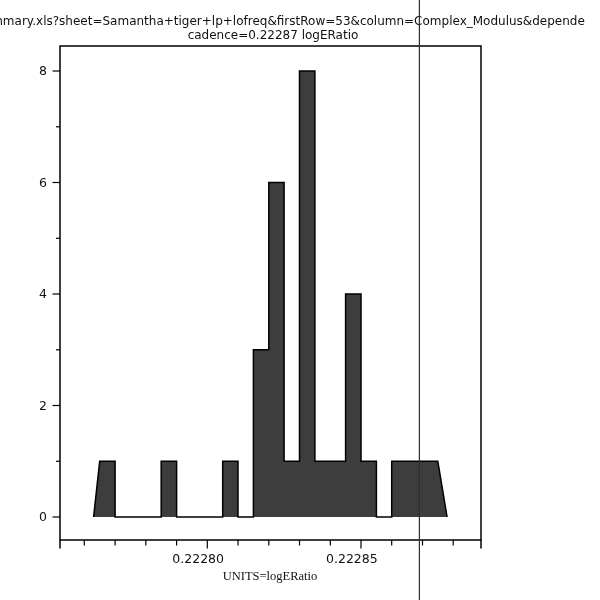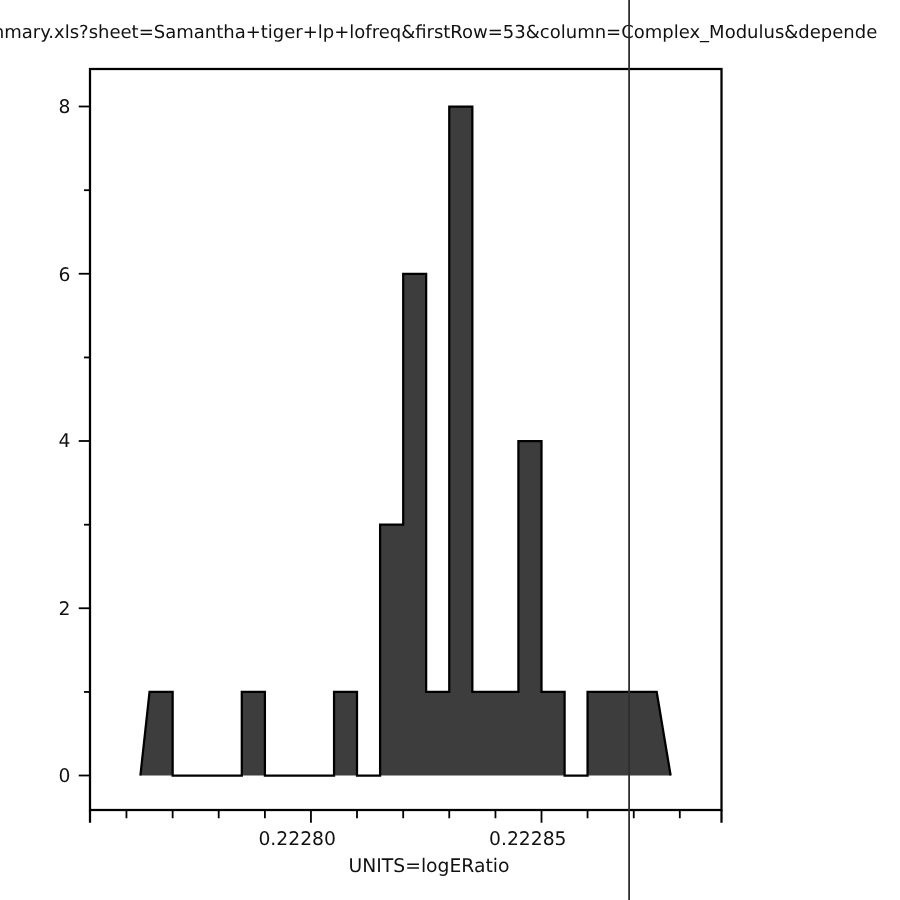--- a/index.html
+++ b/index.html
@@ -40,20 +40,21 @@
     line-height: 15px;
     color: #111111;
     white-space: nowrap;
   }
 </style>
 </head>
 <body>
 
 <div id="stage">
   <div class="title-line" style="left:288px; top:14px;">mmary.xls?sheet=Samantha+tiger+lp+lofreq&amp;firstRow=53&amp;column=Complex_Modulus&amp;depende</div>
+  <div class="title-line" style="left:273px; top:28px;">cadence=0.22287 logERatio</div>
 
   <svg id="plot-svg" viewBox="0 0 600 600" xmlns="http://www.w3.org/2000/svg">
       <path d="M 93.6 517 L 99.7 461.3 L 115.1 461.3 L 115.1 517.0 L 130.5 517.0 L 130.5 517.0 L 145.8 517.0 L 145.8 517.0 L 161.2 517.0 L 161.2 461.3 L 176.6 461.3 L 176.6 517.0 L 191.9 517.0 L 191.9 517.0 L 207.3 517.0 L 207.3 517.0 L 222.7 517.0 L 222.7 461.3 L 238.0 461.3 L 238.0 517.0 L 253.4 517.0 L 253.4 349.8 L 268.8 349.8 L 268.8 182.5 L 284.1 182.5 L 284.1 461.3 L 299.5 461.3 L 299.5 71.0 L 314.9 71.0 L 314.9 461.3 L 330.3 461.3 L 330.3 461.3 L 345.6 461.3 L 345.6 294.0 L 361.0 294.0 L 361.0 461.3 L 376.4 461.3 L 376.4 517.0 L 391.7 517.0 L 391.7 461.3 L 407.1 461.3 L 407.1 461.3 L 422.5 461.3 L 422.5 461.3 L 437.8 461.3 L 447.1 517" fill="#3d3d3d" stroke="#000000" stroke-width="1.5" stroke-linejoin="miter"></path>
       <rect x="60" y="46" width="421" height="494" fill="none" stroke="#000000" stroke-width="1.5"></rect>
       <line x1="60" y1="540" x2="60" y2="548.5" stroke="#000000" stroke-width="1.5"></line>
       <line x1="481" y1="540" x2="481" y2="548.5" stroke="#000000" stroke-width="1.5"></line>
       <line x1="84.3" y1="540" x2="84.3" y2="545.5" stroke="#000000" stroke-width="1.2"></line>
       <line x1="115.1" y1="540" x2="115.1" y2="545.5" stroke="#000000" stroke-width="1.2"></line>
       <line x1="145.8" y1="540" x2="145.8" y2="545.5" stroke="#000000" stroke-width="1.2"></line>
       <line x1="176.6" y1="540" x2="176.6" y2="545.5" stroke="#000000" stroke-width="1.2"></line>
@@ -81,14 +82,14 @@
   <div id="labels-layer">
       <div class="tick-label" style="left: 172.3px; top: 551px; width: 70px; text-align: left;">0.22280</div>
       <div class="tick-label" style="left: 326px; top: 551px; width: 70px; text-align: left;">0.22285</div>
       <div class="tick-label" style="left: 18px; top: 509px; width: 29px; text-align: right;">0</div>
       <div class="tick-label" style="left: 18px; top: 397.5px; width: 29px; text-align: right;">2</div>
       <div class="tick-label" style="left: 18px; top: 286px; width: 29px; text-align: right;">4</div>
       <div class="tick-label" style="left: 18px; top: 174.5px; width: 29px; text-align: right;">6</div>
       <div class="tick-label" style="left: 18px; top: 63px; width: 29px; text-align: right;">8</div>
     </div>
 
-  <div id="x-axis-title" style="left:286px; top:569px;">UNITS=logERatio</div>
+  <div id="x-axis-title" style="left:270px; top:569px;font-family:Liberation Serif, serif;">UNITS=logERatio</div>
 </div>
 
 </body></html>

